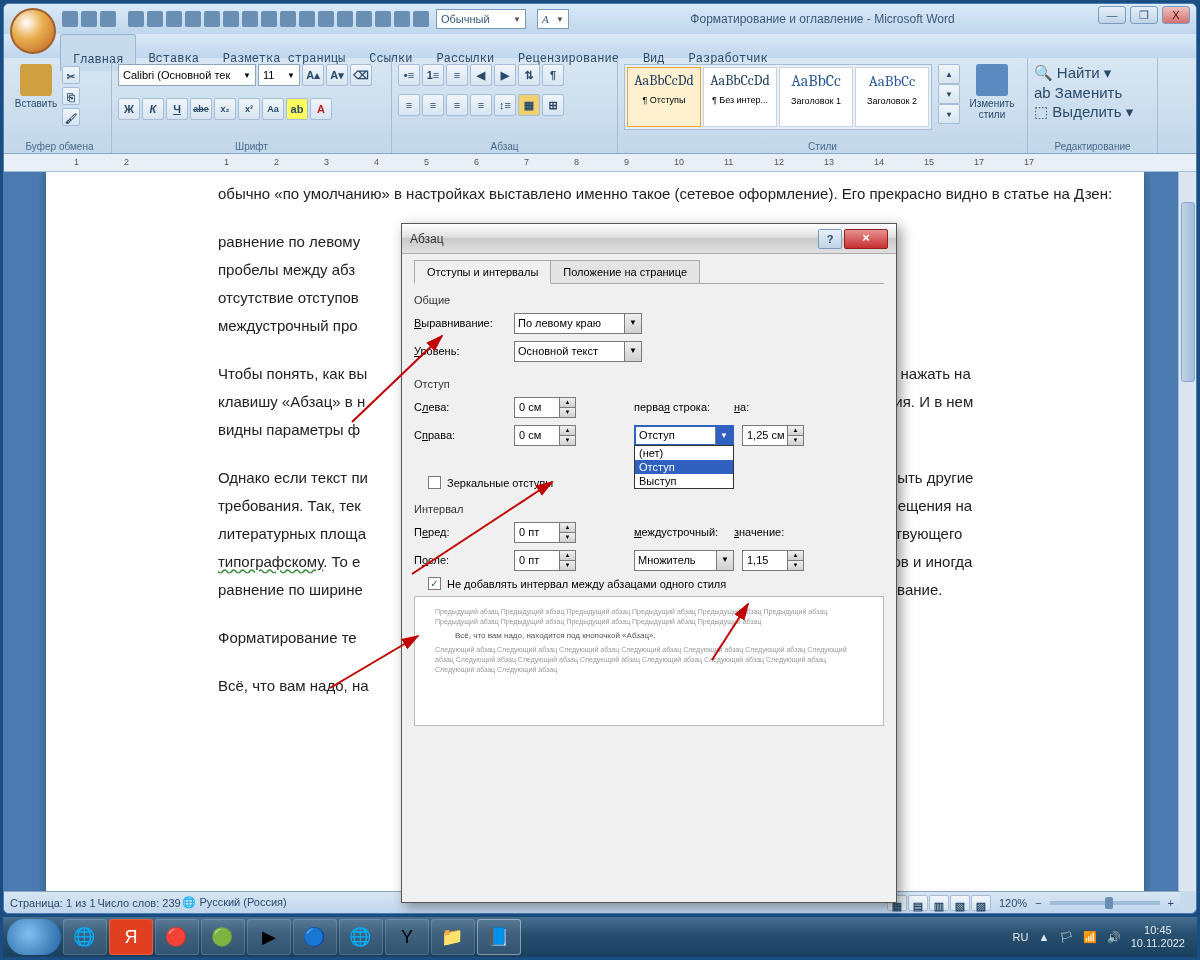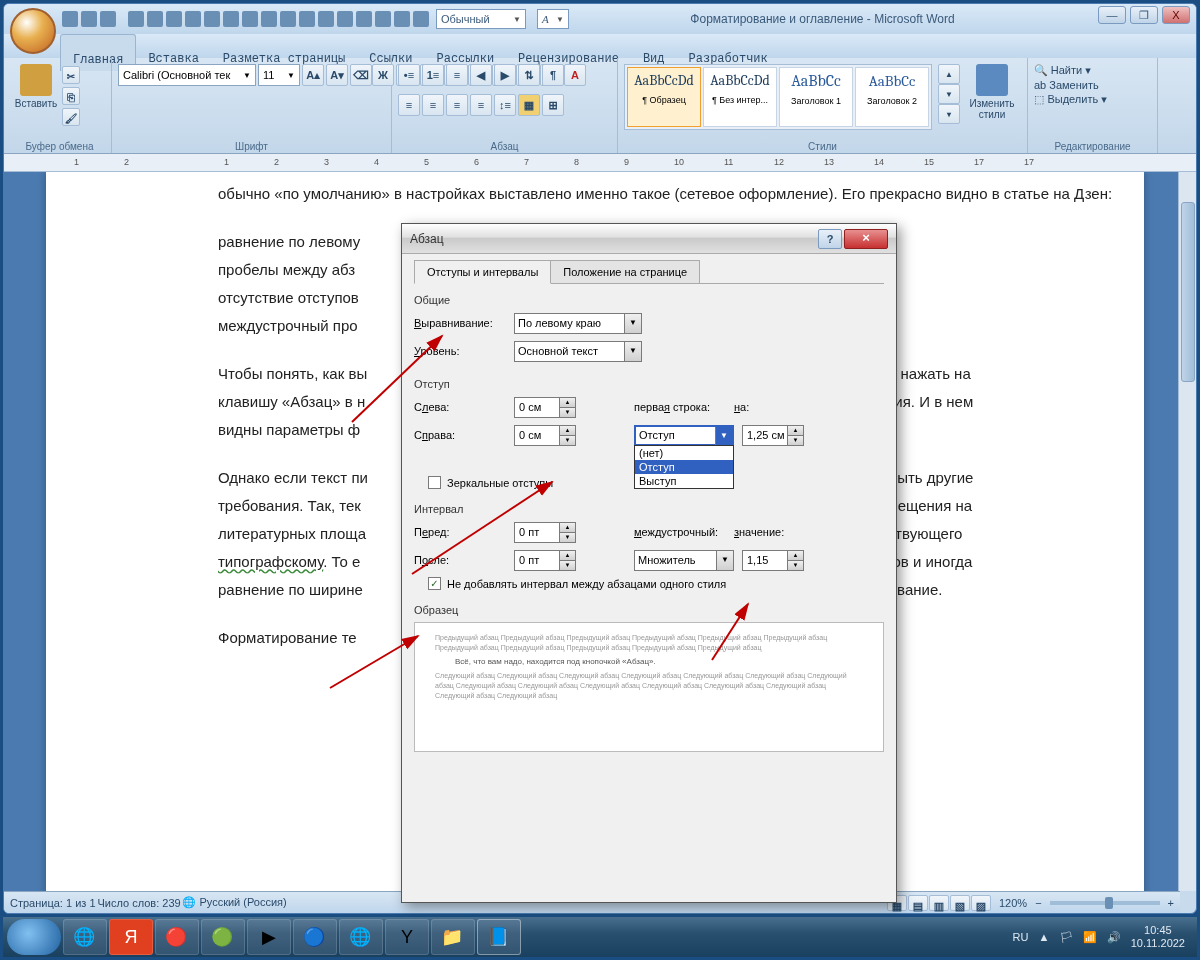--- a/index.html
+++ b/index.html
@@ -164,21 +164,21 @@
         <div style="display:flex;flex-direction:column;gap:3px;padding-top:2px">
           <div class="mini-btn" style="width:18px;height:18px;font-size:10px">✂</div>
           <div class="mini-btn" style="width:18px;height:18px;font-size:10px">⎘</div>
           <div class="mini-btn" style="width:18px;height:18px;font-size:10px">🖌</div>
         </div>
       </div>
       <div class="rgroup-label">Буфер обмена</div>
     </div>
 
     <div class="rgroup" style="width:280px">
-      <div class="rgroup-content" style="flex-direction:row;gap:0;width:100%">
+      <div class="rgroup-content" style="flex-direction:column;gap:8px;width:100%">
         <div class="font-row">
           <div class="font-combo" style="width:138px">
               <span>Calibri (Основной тек</span>
               <span style="font-size:8px">▼</span>
             </div>
           <div class="font-combo" style="width:42px">
               <span>11</span>
               <span style="font-size:8px">▼</span>
             </div>
           <div class="mini-btn">A▴</div>
@@ -220,40 +220,40 @@
           <div class="mini-btn" style="background:#f0d070">▦</div>
           <div class="mini-btn">⊞</div>
         </div>
       </div>
       <div class="rgroup-label">Абзац</div>
     </div>
 
     <div class="rgroup" style="width:410px">
       <div class="rgroup-content">
         <div class="styles-gallery">
-          <div class="style-item sel"><div class="style-preview">AaBbCcDd</div><span>¶ Образец</span></div>
+          <div class="style-item sel"><div class="style-preview">AaBbCcDd</div><span>¶ Отступы</span></div>
           <div class="style-item"><div class="style-preview">AaBbCcDd</div><span>¶ Без интер...</span></div>
           <div class="style-item"><div class="style-preview" style="color:#2a5a9a;font-size:16px">AaBbCc</div><span>Заголовок 1</span></div>
           <div class="style-item"><div class="style-preview" style="color:#2a5a9a;font-size:15px">AaBbCc</div><span>Заголовок 2</span></div>
         </div>
         <div style="display:flex;flex-direction:column;gap:0;margin-left:2px">
           <div class="mini-btn" style="height:20px;font-size:8px">▲</div>
           <div class="mini-btn" style="height:20px;font-size:8px">▼</div>
           <div class="mini-btn" style="height:20px;font-size:8px">▾</div>
         </div>
         <div class="big-btn" style="width:56px">
           <div class="big-ico" style="background:#5a8ac0"></div>
           <span>Изменить стили</span>
         </div>
       </div>
       <div class="rgroup-label">Стили</div>
     </div>
 
     <div class="rgroup" style="width:130px">
-      <div class="rgroup-content" style="flex-direction:column;gap:2px;font-size:11px;color:#2a4a6a">
+      <div class="rgroup-content" style="flex-direction:column;gap:2px;font-size:15px;color:#2a4a6a">
         <div>🔍 <span>Найти</span> ▾</div>
         <div>ab <span>Заменить</span></div>
         <div>⬚ <span>Выделить</span> ▾</div>
       </div>
       <div class="rgroup-label">Редактирование</div>
     </div>
   </div>
 
   <div class="ruler-h">
     <span class="tick" style="left:70px">1</span>
@@ -294,20 +294,21 @@
         <span>видны параметры ф</span>
       </p>
       <p class="indent">
         <span>Однако если текст пи</span><span style="display:inline-block;width:478px"></span><span>могут быть другие</span><br>
         <span>требования. Так, тек</span><span style="display:inline-block;width:482px"></span><span>ля размещения на</span><br>
         <span>литературных площа</span><span style="display:inline-block;width:476px"></span><span>оответствующего</span><br>
         <span class="u">типографскому</span><span>. То е</span><span style="display:inline-block;width:470px"></span><span>ь пробелов и иногда</span><br>
         <span>равнение по ширине</span><span style="display:inline-block;width:484px"></span><span>матирование.</span>
       </p>
       <p class="indent">Форматирование те</p>
+      <p class="indent">Всё, что вам надо, на</p>
     </div>
   </div>
 
   <div class="scrollbar-v">
     <div class="scroll-thumb"></div>
   </div>
 
   <div class="statusbar">
     <span>Страница: 1 из 1</span>
     <span>Число слов: 239</span>
@@ -452,21 +453,20 @@
             <div>▲</div>
             <div>▼</div>
           </div>
         </div>
     </div>
     <div class="checkbox-row">
       <div class="chk">✓</div>
       <span>Не добавлять интервал между абзацами одного стиля</span>
     </div>
 
-    <div class="section-label" style="margin-top:14px">Образец</div>
     <div class="preview-box">
       <div>Предыдущий абзац Предыдущий абзац Предыдущий абзац Предыдущий абзац Предыдущий абзац Предыдущий абзац Предыдущий абзац Предыдущий абзац Предыдущий абзац Предыдущий абзац Предыдущий абзац</div>
       <div class="main">Всё, что вам надо, находится под кнопочкой «Абзац».</div>
       <div>Следующий абзац Следующий абзац Следующий абзац Следующий абзац Следующий абзац Следующий абзац Следующий абзац Следующий абзац Следующий абзац Следующий абзац Следующий абзац Следующий абзац Следующий абзац Следующий абзац Следующий абзац</div>
     </div>
 
   </div>
 </div>
 
 <div class="taskbar">

